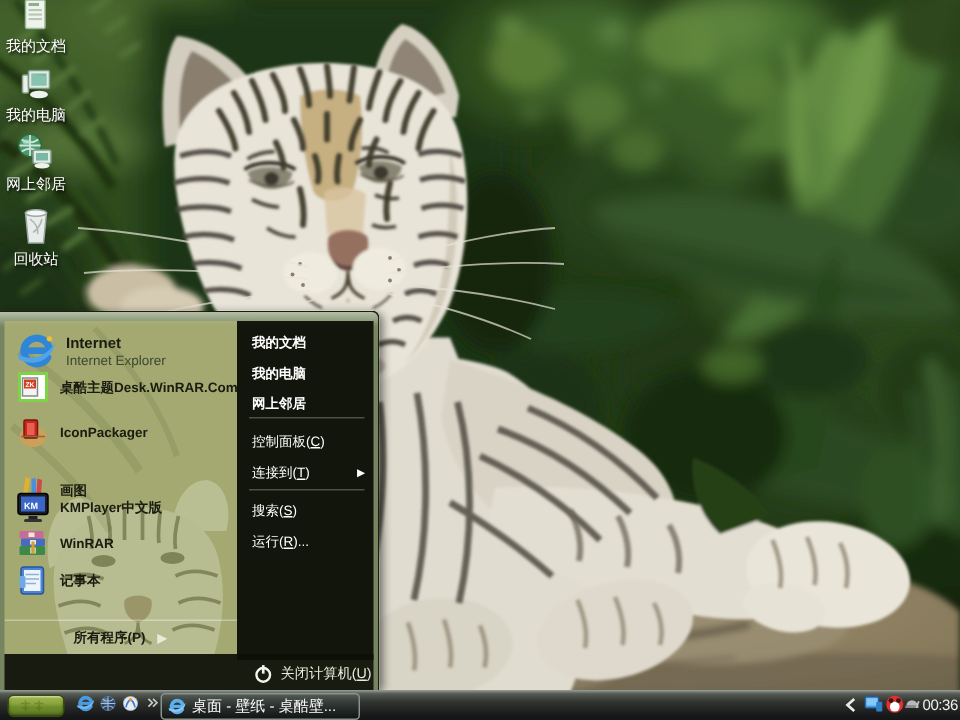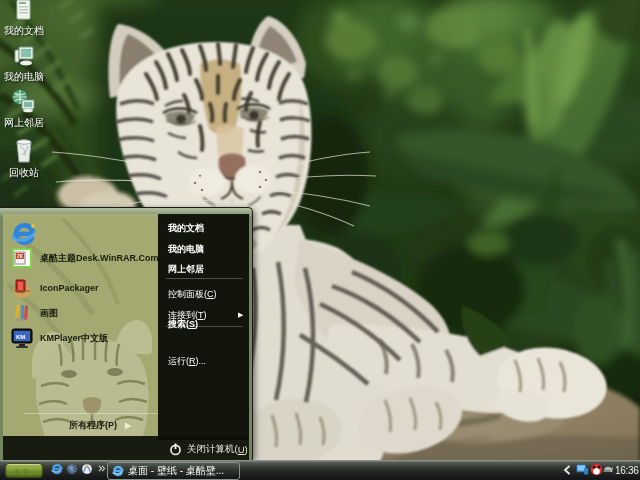--- a/index.html
+++ b/index.html
@@ -11,21 +11,21 @@
 background:linear-gradient(#b4bfa4,#8e9c7c 6px,#75855f 10px);box-shadow:2px 2px 6px rgba(0,0,0,.5);}
 #mframe{position:absolute;left:3px;top:6px;right:3px;bottom:0;}
 #mleft{position:absolute;left:0;top:0;width:155px;height:222px;background:rgba(176,180,118,.78);}
 #mright{position:absolute;left:155px;top:0;right:0;height:226px;background:rgba(12,14,6,.94);}
 #mbottom{position:absolute;left:0;top:222px;right:0;bottom:0;background:rgba(14,16,8,.90);}
 .mi{position:absolute;left:8px;height:26px;display:flex;align-items:center;color:#1a1c10;font-size:9px;font-weight:bold;white-space:nowrap;}
 .mi svg{margin-right:7px;}
 .ri{position:absolute;left:10px;color:#fff;font-size:9px;white-space:nowrap;}
 .ri b{font-weight:bold;}
 .sep{position:absolute;left:8px;right:8px;height:1px;background:rgba(255,255,255,.25);}
-#allprog{position:absolute;left:0;right:0;top:199px;height:23px;display:flex;align-items:center;color:#1a1c10;font-size:9px;font-weight:bold;padding-left:46px;box-sizing:border-box;border-top:1px solid rgba(255,255,255,.35);margin-left:20px;}
+#allprog{position:absolute;left:0;right:0;top:199px;height:23px;display:flex;align-items:center;color:#1a1c10;font-size:9px;font-weight:bold;padding-left:46px;box-sizing:border-box;border-top:1px solid rgba(255,255,255,.35);}
 .botbtn{position:absolute;top:3px;height:20px;display:flex;align-items:center;color:#e8ecdc;font-size:9.5px;white-space:nowrap;}
 
 #taskbar{position:absolute;left:0;top:460px;width:640px;height:31px;background:linear-gradient(#9aa099 0%,#565b55 8%,#31342f 25%,#17181a 55%,#090a0b 100%);}
 #startbtn{position:absolute;left:5px;top:3px;width:36px;height:13px;border-radius:4px;background:linear-gradient(#a2b850 0%,#8aa43c 40%,#708e2b 55%,#5f7c26 100%);border:1px solid #394e0e;box-shadow:inset 0 1px 0 rgba(255,255,255,.45),inset 0 -1px 2px rgba(30,50,5,.5);}
 #taskbtn{position:absolute;left:107px;top:2px;width:131px;height:16px;border-radius:3px;background:linear-gradient(rgba(88,98,94,.55),rgba(18,22,20,.85));border:1px solid #87928a;display:flex;align-items:center;color:#fff;font-size:10px;overflow:hidden;}
 #clock{position:absolute;left:615px;top:5px;color:#eef2ea;font-size:10px;letter-spacing:-0.3px;}
 .qi{position:absolute;top:3px;}
 </style>
 </head>
 <body>
@@ -370,71 +370,93 @@
 <path d="M5,70 C30,90 55,115 70,140" stroke-width="5"></path>
 </g>
 </svg>
   <div class="mi" style="top:4px;height:32px;">
     <svg width="26" height="26" viewBox="0 0 32 32">
             <path d="M25.5,21.5 a10.5,10.5 0 1 1 1,-9" stroke="#2f86d8" stroke-width="6" fill="none" stroke-linecap="round"></path>
             <rect x="6.5" y="13" width="20" height="5.5" fill="#2f86d8"></rect>
             <path d="M2,23 C12,28 24,26 30,15 L31.5,9 C25,21 10,25 1,18 Z" fill="#52a4e8"></path>
             <circle cx="27" cy="6" r="2.2" fill="#f0c030"></circle>
           </svg>
+    <span><span style="font-size:10px;">Internet</span><br><span style="font-weight:normal;color:#3c4630;font-size:9px;">Internet Explorer</span></span>
   </div>
   <div class="mi" style="top:31px;">
     <svg width="22" height="22" viewBox="0 0 22 22">
             <rect x="1" y="1" width="20" height="20" fill="#7ed348"></rect>
             <rect x="3" y="3" width="16" height="16" fill="#fff"></rect>
             <rect x="4" y="5" width="10" height="12" fill="#f4f4f4" stroke="#888"></rect>
             <rect x="5" y="6" width="8" height="6" fill="#d04020"></rect>
             <text x="6" y="11" font-size="4.5" fill="#fff">ZK</text>
           </svg>
     <span style="font-size:9px;">桌酷主题Desk.WinRAR.Com</span>
   </div>
   <div class="mi" style="top:61px;align-items:center;">
     <svg width="22" height="22" viewBox="0 0 22 22">
             <ellipse cx="11" cy="14" rx="9" ry="7" fill="#caa05a"></ellipse>
             <rect x="5" y="3" width="9" height="12" rx="1" fill="#c42a1e" stroke="#7a1510"></rect>
             <rect x="7" y="5" width="5" height="8" fill="#e86050"></rect>
             <path d="M3,14 h16" stroke="#8a6a34"></path>
           </svg>
     IconPackager
   </div>
-  <div class="mi" style="top:86px;">
+  <div class="mi" style="top:100px;">
     <svg width="22" height="22" viewBox="0 0 22 22">
             <path d="M6,2 l3,1 -2,14 -3,-1 Z" fill="#e0b030"></path>
             <path d="M10,3 l3,0 0,14 -3,0 Z" fill="#4a90d8"></path>
             <path d="M14,3 l3,1 -1,14 -3,-1 Z" fill="#d04848"></path>
             <path d="M5,16 c2,3 8,3 10,0" stroke="#888" fill="none"></path>
           </svg>
     画图
   </div>
   <div class="mi" style="top:111px;justify-content:flex-end;">
     <svg width="22" height="22" viewBox="0 0 22 22">
             <rect x="1" y="2" width="20" height="14" rx="2" fill="#1c1c24" stroke="#000"></rect>
             <rect x="3" y="4" width="16" height="10" fill="#3a66c8"></rect>
             <text x="5" y="12" font-size="6" fill="#fff" font-weight="bold">KM</text>
             <rect x="8" y="17" width="6" height="2" fill="#222"></rect>
             <rect x="5" y="19" width="12" height="2" rx="1" fill="#333"></rect>
           </svg>
     KMPlayer中文版
+  </div>
+  <div class="mi" style="top:135px;">
+    <svg width="22" height="22" viewBox="0 0 22 22">
+            <rect x="2" y="3" width="16" height="5" rx="1" fill="#c86a9a"></rect>
+            <rect x="3" y="8" width="16" height="5" rx="1" fill="#4a6ac0"></rect>
+            <rect x="2" y="13" width="17" height="6" rx="1" fill="#3a8a4a"></rect>
+            <rect x="8" y="4" width="4" height="3" fill="#f0e8d0"></rect>
+            <rect x="9" y="9" width="4" height="3" fill="#f0e8d0"></rect>
+            <rect x="9" y="14" width="4" height="4" fill="#d8c890"></rect>
+            <rect x="10" y="10" width="2" height="8" fill="#caa040"></rect>
+          </svg>
+    WinRAR
+  </div>
+  <div class="mi" style="top:160px;">
+    <svg width="22" height="22" viewBox="0 0 22 22">
+            <rect x="3" y="2" width="15" height="18" rx="2" fill="#4a86d8" stroke="#2a5698"></rect>
+            <rect x="5" y="4" width="11" height="14" fill="#eef4fc"></rect>
+            <path d="M6,7 h9 M6,10 h9 M6,13 h7" stroke="#90b0d8"></path>
+            <rect x="2" y="8" width="4" height="8" fill="#70a8e8" rx="1"></rect>
+          </svg>
+    记事本
   </div>
   <div id="allprog">所有程序(P) <span style="color:#e8ecda;margin-left:8px;font-size:8px;">▶</span></div>
 </div>
 <div id="mright">
   <div class="ri" style="top:8px;"><b>我的文档</b></div>
   <div class="ri" style="top:29px;"><b>我的电脑</b></div>
   <div class="ri" style="top:49px;"><b>网上邻居</b></div>
   <div class="sep" style="top:64px;left:8px;right:6px;"></div>
   <div class="ri" style="top:74px;text-align:center;">控制面板(<u>C</u>)</div>
   <div class="ri" style="top:95px;">连接到(<u>T</u>)</div>
   <div class="ri" style="top:97px;left:80px;font-size:7px;">▶</div>
   <div class="sep" style="top:112px;left:8px;right:6px;"></div>
-  <div class="ri" style="top:104px;font-weight:bold;">搜索(<u>S</u>)</div>
+  <div class="ri" style="top:120px;">搜索(<u>S</u>)</div>
   <div class="ri" style="top:141px;">运行(<u>R</u>)...</div>
 </div>
 <div id="mbottom">
   <div class="botbtn" style="left:112px;margin-top:40px;"><svg width="13" height="13" viewBox="0 0 16 16" style="margin-right:5px;">
             <path d="M13,8 a5,5 0 1 1 -3.5,-4.8" stroke="#f2f5ea" stroke-width="2.4" fill="none"></path>
             <path d="M9,0.2 L13.6,3.2 L9,6 Z" fill="#f2f5ea"></path>
           </svg>注销(<u>L</u>)</div>
   <div class="botbtn" style="left:166px;"><svg width="13" height="13" viewBox="0 0 16 16" style="margin-right:5px;">
             <circle cx="8" cy="8.5" r="5.6" stroke="#f2f5ea" stroke-width="2" fill="none"></circle>
             <rect x="6.9" y="0.5" width="2.2" height="7" fill="#f2f5ea"></rect>
@@ -490,14 +512,14 @@
       <circle cx="8" cy="8" r="7" fill="#e03030"></circle>
       <circle cx="8" cy="10" r="4" fill="#fff"></circle>
       <circle cx="5" cy="5" r="2" fill="#301818"></circle>
       <circle cx="11" cy="5" r="2" fill="#301818"></circle>
     </svg>
 <svg class="qi" style="left:602px;" width="12" height="12" viewBox="0 0 16 16">
       <path d="M3,10 a5,5 0 0 1 10,0 Z" fill="#b8b8b8"></path>
       <rect x="2" y="10" width="12" height="2" fill="#888"></rect>
       <path d="M12,12 L14,6" stroke="#ccc" stroke-width="1.5"></path>
     </svg>
-<div id="clock">16:36</div>
+<div id="clock">00:36</div>
 </div>
 
 </body></html>

